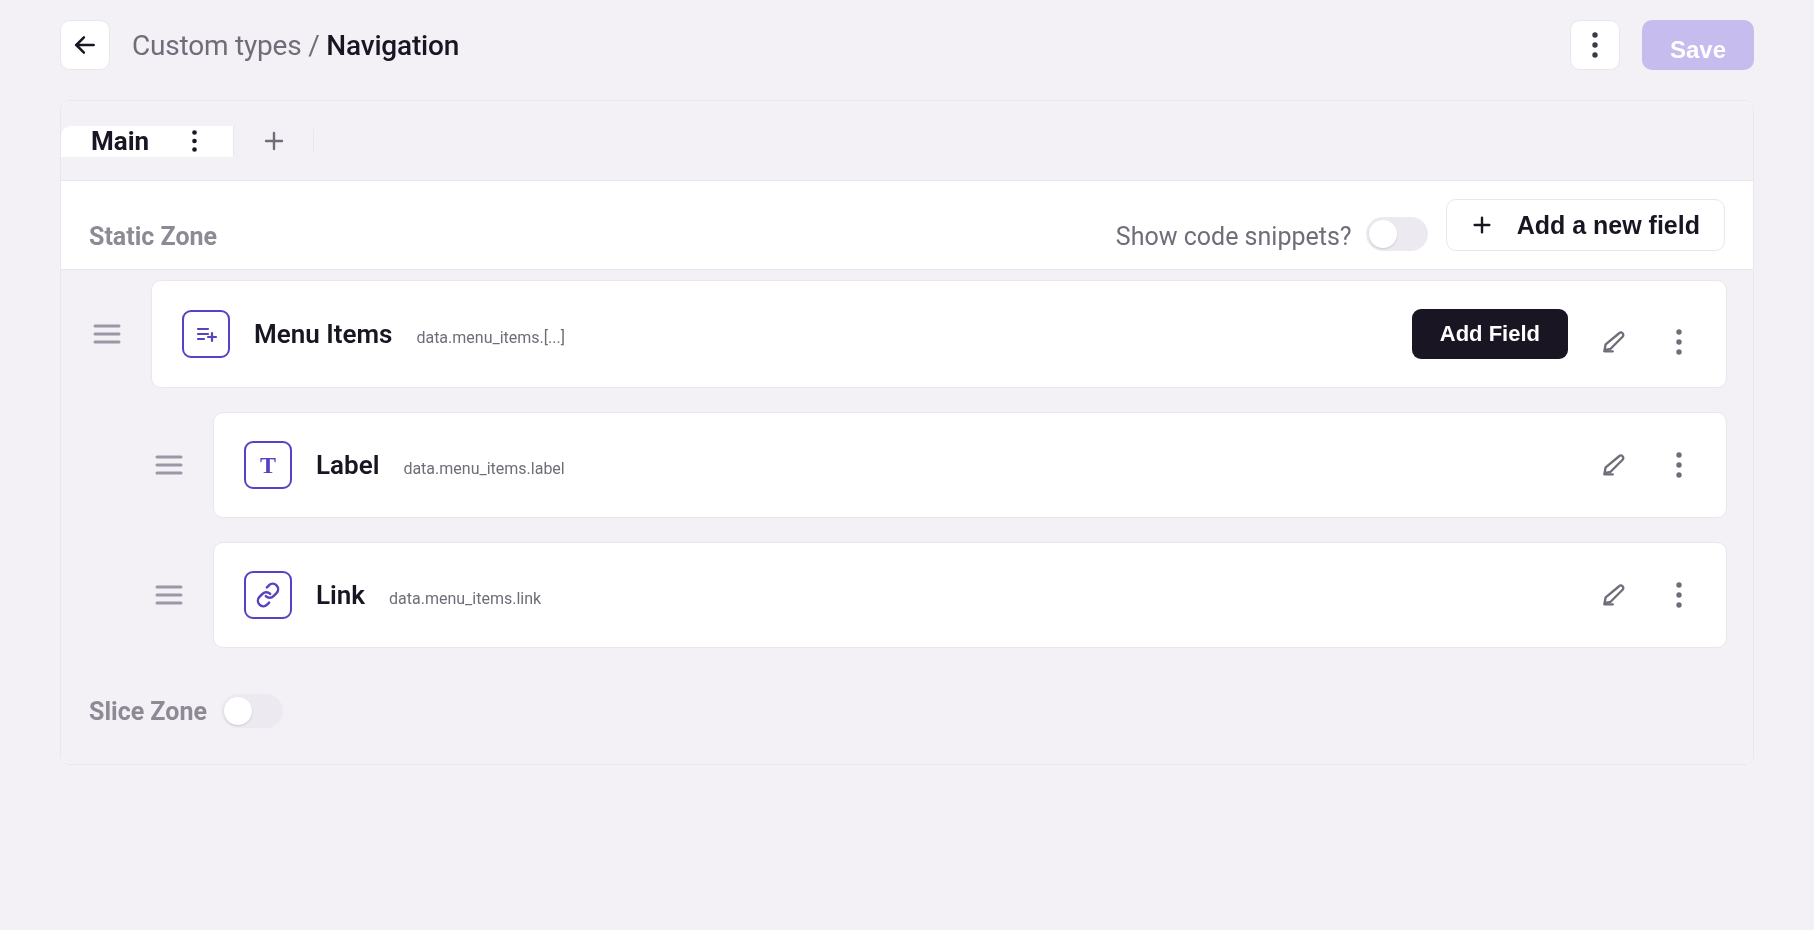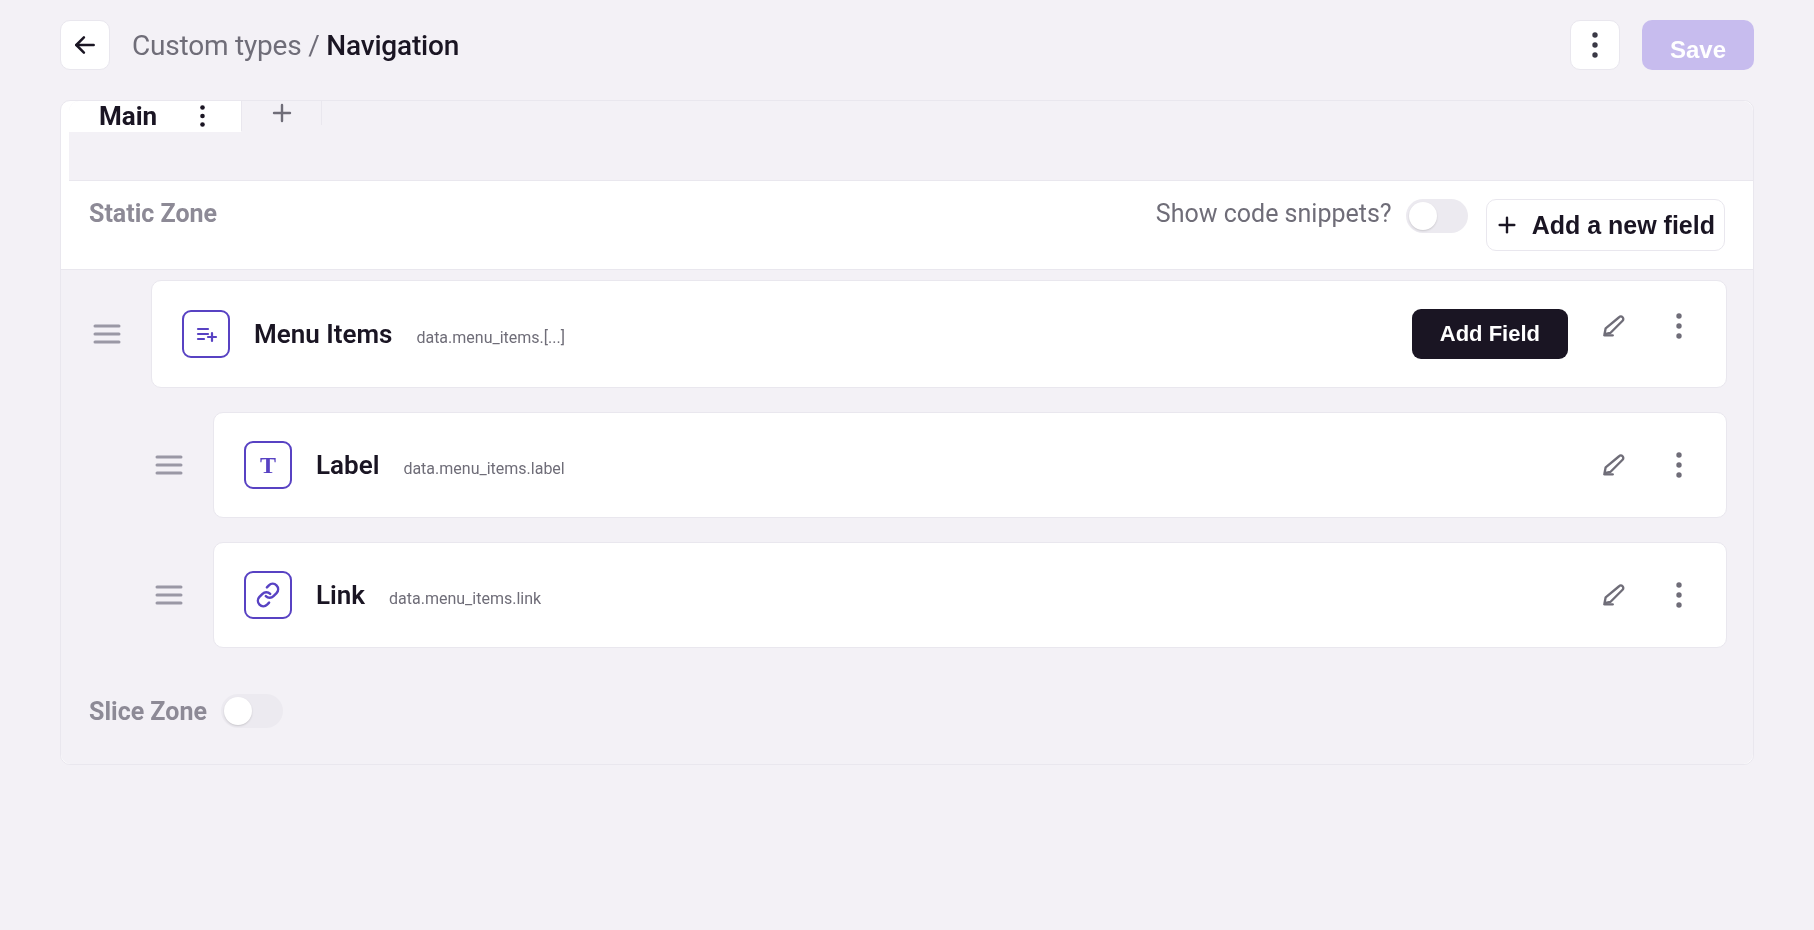--- a/index.html
+++ b/index.html
@@ -81,26 +81,25 @@
   
   .panel {
     background: var(--white);
     border: 1px solid var(--border-light);
     border-radius: 10px;
   }
 
   
   .tab-bar {
     display: flex;
-    align-items: flex-start;
+    align-items: center;
     height: 80px;
     background: var(--bg);
     border-bottom: 1px solid var(--border-light);
     border-radius: 10px 10px 0 0;
-    margin-left: 8px;
   }
   .tab {
     display: flex;
     align-items: center;
     gap: 32px;
     padding: 0 26px 0 30px;
     border-right: 1px solid var(--border-light);
     cursor: pointer;
     font-size: 26px;
   }
@@ -122,45 +121,45 @@
     width: 80px;
     display:flex; align-items:center; justify-content:center;
     border-right: 1px solid var(--border-light);
     cursor: pointer;
     color: var(--text-mid);
   }
 
   
   .zone-header {
     display:flex;
-    align-items:flex-start;
+    align-items:flex-end;
     padding: 18px 28px 18px 28px;
     border-bottom: 1px solid var(--border-light);
   }
   .zone-title { font-size: 25px; font-weight: 700; color: var(--text-muted); }
   .zone-spacer { flex:1; }
   .snippet-label { font-size: 25px; color: var(--text-mid); margin-right: 14px; }
   .toggle {
     width: 62px; height: 34px; border-radius: 17px;
     background: #eceaf0; position: relative; cursor: pointer;
     margin-right: 18px;
   }
   .toggle .knob {
     position:absolute; left:3px; top:3px;
     width:28px; height:28px; border-radius:50%;
     background: var(--white);
     box-shadow: 0 1px 2px rgba(0,0,0,0.15);
   }
   .add-field-btn {
     height: 52px;
-    padding: 0 9px;
+    padding: 0 24px;
     border-radius: 10px;
     border: 1px solid var(--border-light);
     background: var(--white);
-    display:inline-flex; align-items:center; gap:14px;
+    display:inline-flex; align-items:center; gap:24px;
     font-size: 25px; font-weight: 700; color: var(--text-dark);
     cursor: pointer;
   }
 
   
   .zone-body {
     background: var(--bg);
     padding: 10px 26px 36px 26px;
   }
 
@@ -186,21 +185,21 @@
     border: 2.5px solid var(--purple);
     display:flex; align-items:center; justify-content:center;
     color: var(--purple);
     flex-shrink:0;
     font-weight: 700;
     font-family: Georgia, "Times New Roman", serif;
   }
   .field-title { font-size: 26px; font-weight: 600; color: var(--text-dark); }
   .field-path  { font-size: 16px; color: var(--text-mid); margin-left: 8px; }
   .card-text { flex:1; display:flex; align-items:baseline; gap:16px; flex-wrap:wrap; }
-  .card-actions { display:flex; align-items:flex-start; gap:30px; }
+  .card-actions { display:flex; align-items:flex-end; gap:30px; }
 
   .btn-dark {
     height:50px; padding: 0 28px;
     border-radius: 9px; border:none;
     background: #1a1523; color:#ffffff;
     font-size: 22px; font-weight: 600;
     cursor: pointer;
   }
   .pencil-btn, .dots-btn {
     width: 34px; height: 34px;

